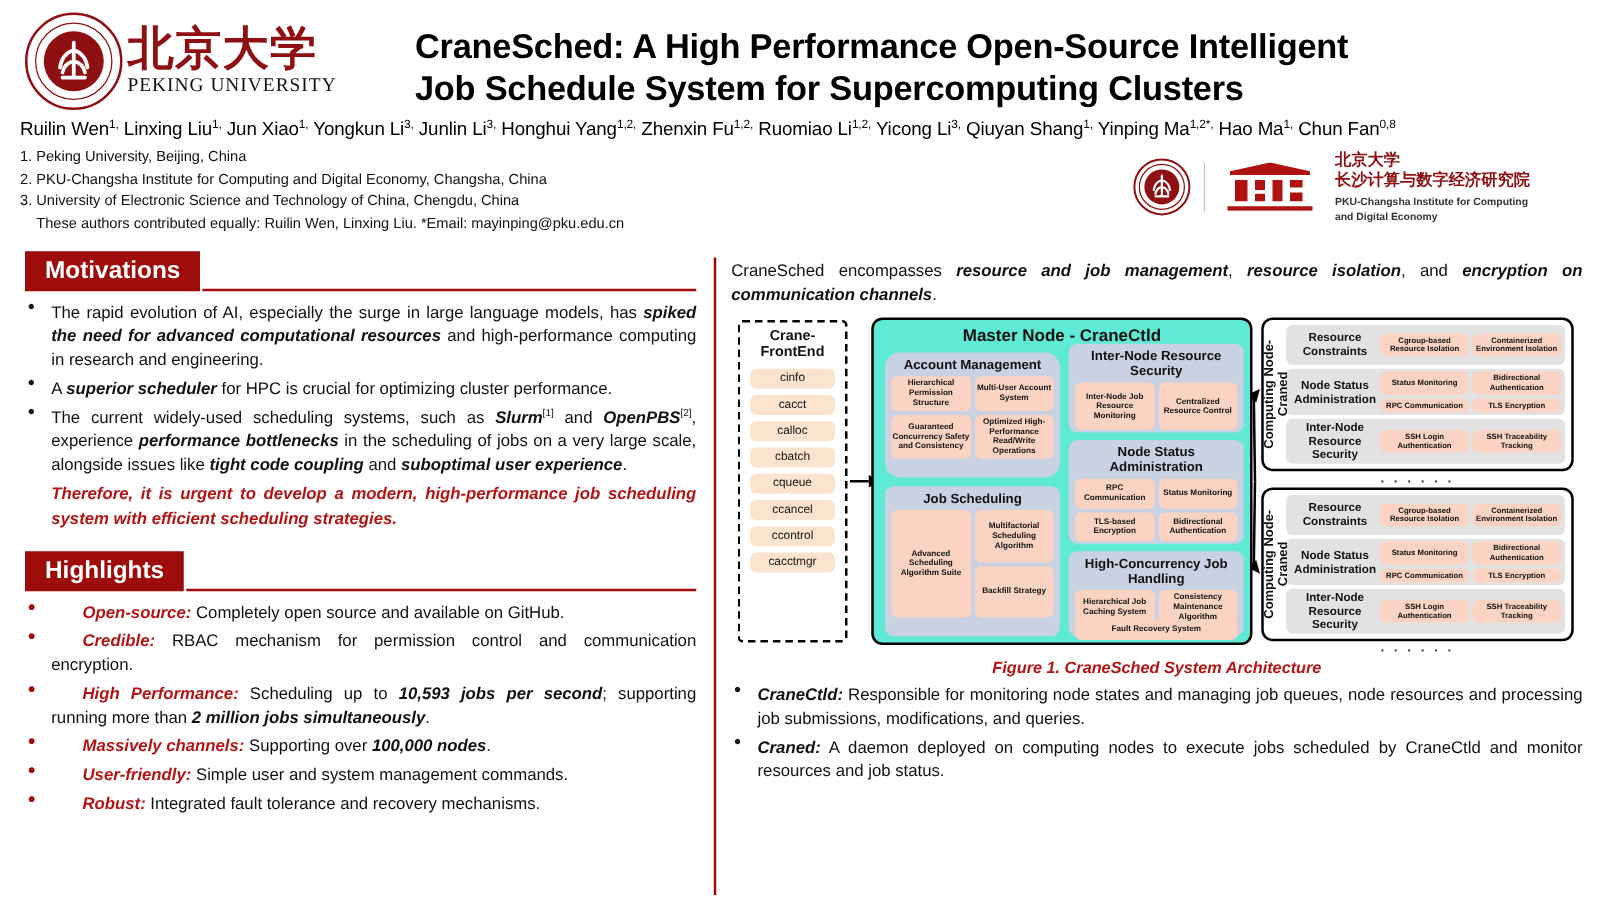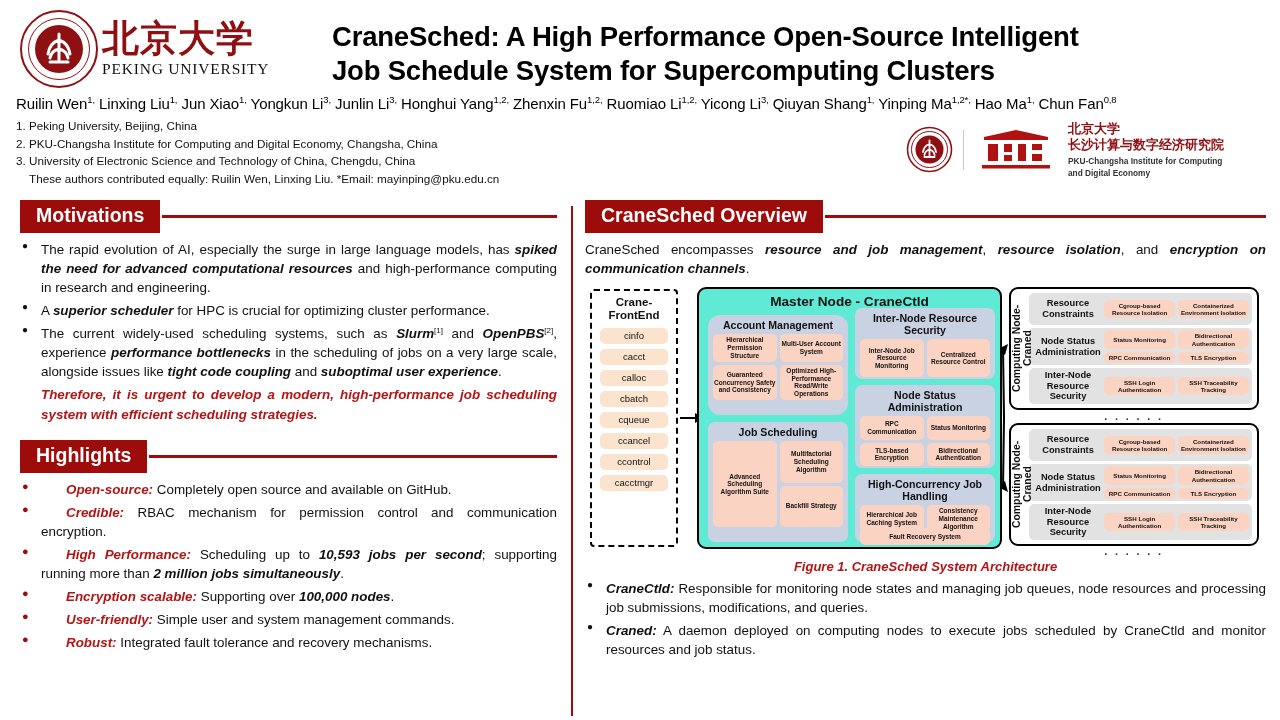--- a/index.html
+++ b/index.html
@@ -38,21 +38,21 @@
   .inst-names .cn1{font-family:"DejaVu Sans",sans-serif;font-size:13px;font-weight:bold;color:#8F1012;line-height:1.25;}
   .inst-names .en1{font-size:8.3px;color:#333;line-height:1.28;margin-top:2px;font-weight:bold;}
 
   
   .cols{position:absolute;top:200px;left:0;width:1280px;height:520px;display:flex;}
   .col-left{width:565px;flex:0 0 565px;padding:0 8px 0 20px;box-sizing:border-box;}
   .col-div{width:2px;background:#9E0B0B;margin:6px 6px 0 6px;flex:0 0 2px;height:510px;}
   .col-right{flex:1;padding:0 14px 0 6px;box-sizing:border-box;}
 
   .sec{margin-bottom:6px;}
-  .sec-head{display:flex;align-items:center;height:33px;}
+  .sec-head{display:flex;align-items:flex-end;height:33px;}
   .sec-head .band{background:#9E0B0B;color:#fff;font-size:19.5px;font-weight:bold;
      padding:5px 16px 6px 16px;line-height:1.1;white-space:nowrap;}
   .sec-head .rule{flex:1;height:2.5px;background:#9E0B0B;margin-left:2px;}
 
   ul.bl{list-style:none;margin:7px 0 0 0;padding:0;}
   ul.bl > li{position:relative;padding-left:21px;margin-bottom:4px;font-size:13.4px;line-height:1.42;text-align:justify;}
   ul.bl > li:before{content:"\25CF";position:absolute;left:2px;top:-1px;font-size:10px;color:#111;}
   ul.bl.redbullet > li:before{color:#9E0B0B;font-size:11px;}
   .bi{font-weight:bold;font-style:italic;}
   .redbi{font-weight:bold;font-style:italic;color:#B41414;margin-left:25px;}
@@ -184,37 +184,33 @@
 
       <div class="sec" style="margin-top:16px;">
         <div class="sec-head">
           <div class="band">Highlights</div>
           <div class="rule"></div>
         </div>
         <ul class="bl redbullet" id="highlights-list">
             <li><span class="redbi">Open-source:</span> Completely open source and available on GitHub.</li>
             <li><span class="redbi">Credible:</span> RBAC mechanism for permission control and communication encryption.</li>
             <li><span class="redbi">High Performance:</span> Scheduling up to <span class="bi">10,593 jobs per second</span>; supporting running more than <span class="bi">2 million jobs simultaneously</span>.</li>
-            <li><span class="redbi">Encryption scalable:</span> Supporting over <span class="bi">100,000 nodes</span>.</li>
+            <li><span class="redbi">Massively channels:</span> Supporting over <span class="bi">100,000 nodes</span>.</li>
             <li><span class="redbi">User-friendly:</span> Simple user and system management commands.</li>
             <li><span class="redbi">Robust:</span> Integrated fault tolerance and recovery mechanisms.</li>
           </ul>
       </div>
 
     </div>
 
     <div class="col-div"></div>
 
     <div class="col-right">
 
       <div class="sec">
-        <div class="sec-head">
-          <div class="band">CraneSched Overview</div>
-          <div class="rule"></div>
-        </div>
         <div class="para" id="ov-p1">CraneSched encompasses <span class="bi">resource and job management</span>, <span class="bi">resource isolation</span>, and <span class="bi">encryption on communication channels</span>.</div>
       </div>
 
       <div class="figwrap">
 
         <svg class="conn">
           <line x1="95" y1="131" x2="110" y2="131" stroke="#000" stroke-width="2"></line>
           <polygon points="110,126 119,131 110,136" fill="#000"></polygon>
           <line x1="419" y1="131" x2="419" y2="131" stroke="#000" stroke-width="2"></line>
           <line x1="419" y1="131" x2="418" y2="60" stroke="#000" stroke-width="2"></line>

